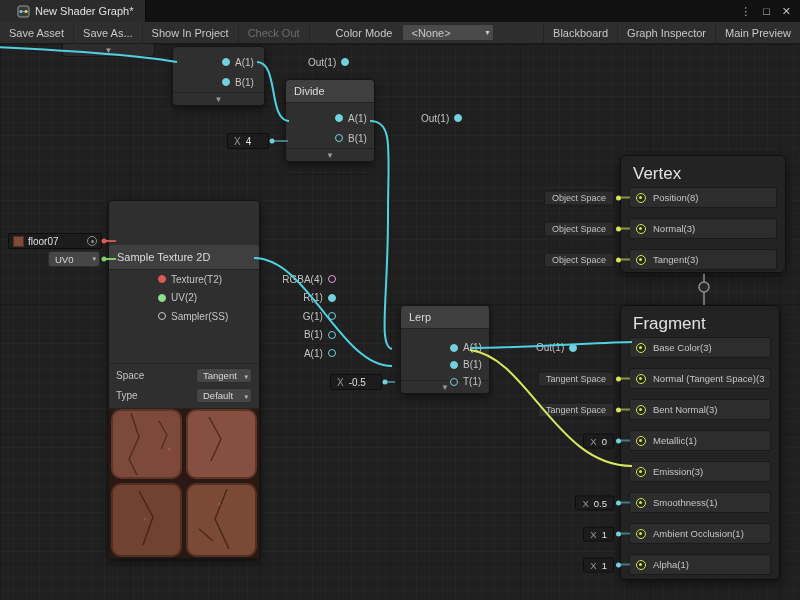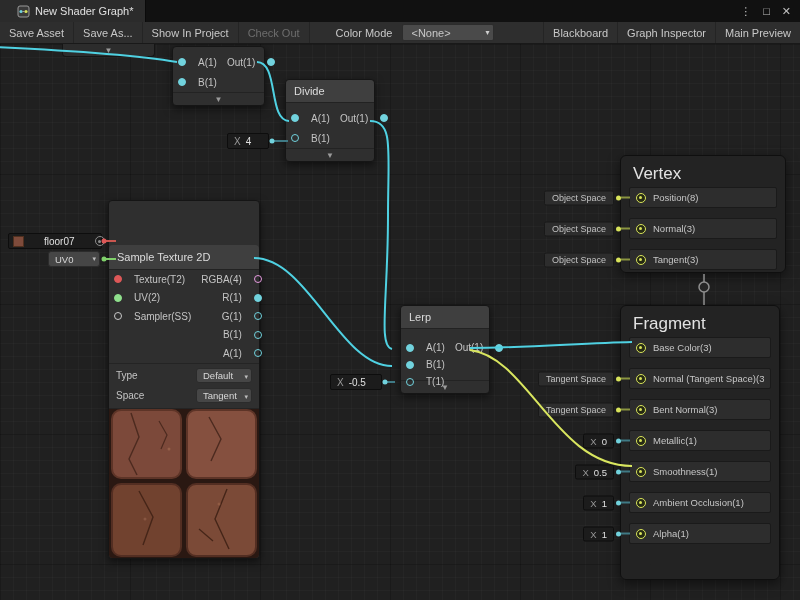--- a/index.html
+++ b/index.html
@@ -38,21 +38,21 @@
       linear-gradient(90deg, rgba(255,255,255,0.025) 1px, transparent 1px);
     background-size:130px 130px, 130px 130px, 13px 13px, 13px 13px;
   }
   .wires { position:absolute; left:0; top:0; width:800px; height:556px; z-index:5; pointer-events:none; }
   .wires path, .wires line, .wires circle { pointer-events:auto; }
 
   
   .node { position:absolute; background:#2f2f2f; border:1px solid #151515; border-radius:4px; box-shadow:0 3px 8px rgba(0,0,0,0.55); z-index:2; }
   .node-title { background:#3f3f3f; border-bottom:1px solid #222222; border-radius:4px 4px 0 0; font-size:11px; color:#dcdcdc; padding:5px 8px; }
   .io { display:flex; justify-content:space-between; padding-top:5px; }
-  .port-row { display:flex; align-items:center; gap:12px; height:20px; padding:0 5px; font-size:10px; color:#c4c4c4; white-space:nowrap; }
+  .port-row { display:flex; align-items:center; gap:5px; height:20px; padding:0 5px; font-size:10px; color:#c4c4c4; white-space:nowrap;margin-left:44px; }
   .port-row.out { justify-content:flex-end; }
   .port { width:8px; height:8px; border-radius:50%; border:1.3px solid #71d2dd; flex:none; }
   .p-cyan { border-color:#71d2dd; } .p-cyan.filled { background:#71d2dd; }
   .p-green { border-color:#8fe08c; } .p-green.filled { background:#8fe08c; }
   .p-pink { border-color:#e79ae0; }
   .p-red { border-color:#de5858; } .p-red.filled { background:#de5858; }
   .p-gray { border-color:#c9c9c9; }
   .chev { border-top:1px solid #232323; height:13px; display:flex; align-items:center; justify-content:center; color:#9a9a9a; font-size:8px; }
 
   .mini-node { position:absolute; left:62px; top:0; width:93px; height:13px; background:#2c2c2c; border:1px solid #151515; border-top:none; border-radius:0 0 4px 4px; display:flex; align-items:center; justify-content:center; color:#9a9a9a; font-size:8px; z-index:2; }
@@ -75,21 +75,21 @@
   .dd { margin-left:auto; background:#464646; border:1px solid #2b2b2b; border-radius:3px; height:15px; line-height:13px; font-size:9.5px; color:#d8d8d8; padding:0 14px 0 6px; position:relative; min-width:56px; }
   .dd .arrow { position:absolute; right:3px; top:1px; font-size:7px; color:#bdbdbd; }
   .preview { height:150px; border-top:1px solid #242424; overflow:hidden; border-radius:0 0 4px 4px; }
   .preview svg { display:block; }
 
   
   .xfield-float { position:absolute; background:#1c1c1c; border:1px solid #0d0d0d; border-radius:2px; height:16px; display:flex; align-items:center; gap:5px; padding:0 6px; font-size:10px; z-index:3; }
   .xfield-float .x { color:#989898; } .xfield-float .v { color:#e0e0e0; }
   #field-div-b { left:227px; top:89px; width:42px; }
   #field-lerp-t { left:330px; top:330px; width:52px; }
-  .texfield { position:absolute; left:8px; top:189px; width:94px; height:16px; background:#1c1c1c; border:1px solid #0d0d0d; border-radius:2px; display:flex; align-items:center; gap:20px; padding:0 4px; font-size:10px; color:#e0e0e0; z-index:3; }
+  .texfield { position:absolute; left:8px; top:189px; width:94px; height:16px; background:#1c1c1c; border:1px solid #0d0d0d; border-radius:2px; display:flex; align-items:center; gap:4px; padding:0 4px; font-size:10px; color:#e0e0e0; z-index:3; }
   .texthumb { width:11px; height:11px; background:#7e4b3b; border:1px solid #50301f; flex:none; }
   .picker { margin-left:auto; width:10px; height:10px; border:1px solid #8d8d8d; border-radius:50%; position:relative; flex:none; }
   .picker::after { content:""; position:absolute; left:2.5px; top:2.5px; width:3px; height:3px; background:#8d8d8d; border-radius:50%; }
   .uvdrop { position:absolute; left:48px; top:207px; width:52px; height:16px; background:#464646; border:1px solid #2b2b2b; border-radius:3px; display:flex; align-items:center; font-size:9.5px; color:#d8d8d8; padding:0 14px 0 6px; position:absolute; z-index:3; }
   .uvdrop .arrow { position:absolute; right:3px; font-size:7px; color:#bdbdbd; }
 
   
   .block { position:absolute; background:rgba(35,35,35,0.96); border:1px solid #0f0f0f; border-radius:6px; box-shadow:0 4px 12px rgba(0,0,0,0.5); z-index:2; }
   #block-vertex { left:620px; top:111px; width:166px; height:118px; }
   #block-fragment { left:620px; top:261px; width:160px; height:275px; }
@@ -259,26 +259,26 @@
             <span class="port p-cyan"></span>
           </div>
         <div class="port-row out">
             <span>A(1)</span>
             <span class="port p-cyan"></span>
           </div>
       </div>
     </div>
     <div class="props">
       <div class="prop-row">
+        <span>Space</span>
+        <span class="dd"><span>Tangent</span><span class="arrow">▾</span></span>
+      </div>
+      <div class="prop-row">
         <span>Type</span>
         <span class="dd"><span>Default</span><span class="arrow">▾</span></span>
-      </div>
-      <div class="prop-row">
-        <span>Space</span>
-        <span class="dd"><span>Tangent</span><span class="arrow">▾</span></span>
       </div>
     </div>
     <div class="preview">
       <svg width="150" height="150" viewBox="0 0 150 150" preserveAspectRatio="none">
         <rect width="150" height="150" fill="#2a1812"></rect>
         <rect x="3" y="1" width="69" height="68" rx="9" fill="#7c493a" stroke="#5d3427" stroke-width="2"></rect>
         <rect x="78" y="1" width="69" height="68" rx="9" fill="#85503f" stroke="#5d3427" stroke-width="2"></rect>
         <rect x="3" y="75" width="69" height="72" rx="9" fill="#71422f" stroke="#532e22" stroke-width="2"></rect>
         <rect x="78" y="75" width="69" height="72" rx="9" fill="#7b4a37" stroke="#532e22" stroke-width="2"></rect>
         <path d="M22,4 L30,28 L20,50 L28,66" stroke="#4c2a1f" stroke-width="1.4" fill="none"></path>
@@ -376,20 +376,24 @@
       </div>
       <div class="block-row">
         <div class="xattach">
             <span class="x">X</span>
             <span class="v">0</span>
           </div>
         <span class="bport"></span>
         <span class="brow-label">Metallic(1)</span>
       </div>
       <div class="block-row">
+        <span class="bport"></span>
+        <span class="brow-label">Emission(3)</span>
+      </div>
+      <div class="block-row">
         <div class="xattach">
             <span class="x">X</span>
             <span class="v">0.5</span>
           </div>
         <span class="bport"></span>
         <span class="brow-label">Smoothness(1)</span>
       </div>
       <div class="block-row">
         <div class="xattach">
             <span class="x">X</span>

